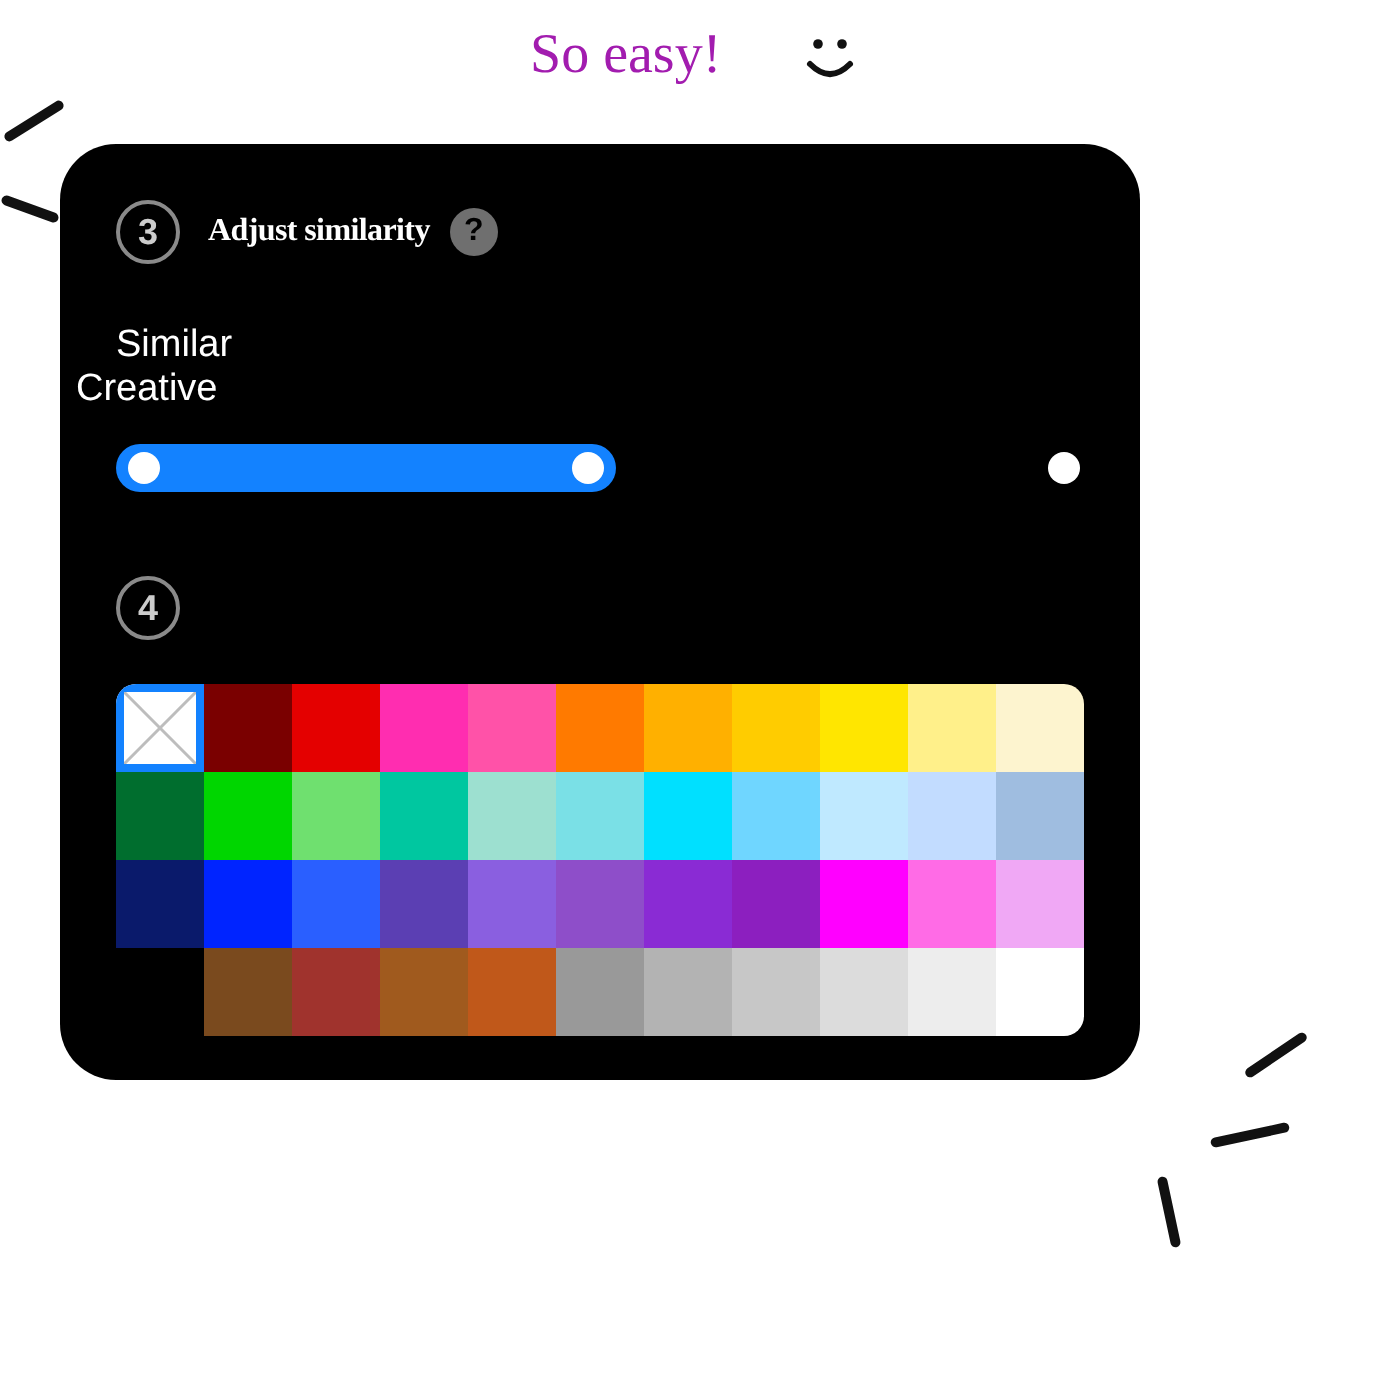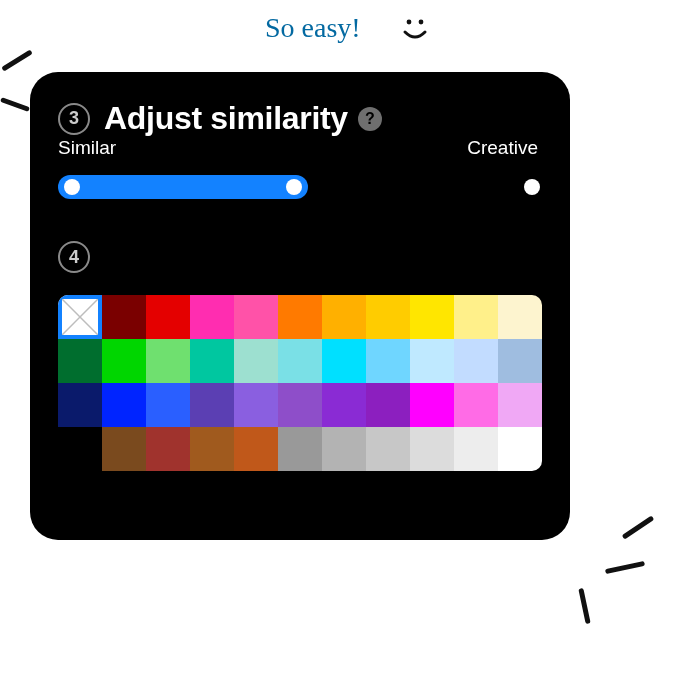--- a/index.html
+++ b/index.html
@@ -12,21 +12,21 @@
     overflow: hidden;
   }
 
   
   .annotation {
     position: absolute;
     top: 12px;
     left: 265px;
     font-family: "Comic Sans MS", "Marker Felt", cursive;
     font-size: 28px;
-    color: #0369a1;
+    color: #a21caf;
   }
   .smiley {
     position: absolute;
     top: 10px;
     left: 397px;
     width: 40px;
     height: 40px;
   }
 
   
@@ -59,44 +59,47 @@
     border: 2.5px solid #8a8a8a;
     border-radius: 50%;
     display: flex;
     align-items: center;
     justify-content: center;
     font-size: 18px;
     font-weight: 700;
     color: #ccc;
   }
   .step-title {
-    font-size: 32px;
+    font-size: 16px;
     font-weight: 800;
     letter-spacing: -0.3px;
+    font-family: Liberation Serif, serif;
   }
   .help-icon {
     width: 24px;
     height: 24px;
     border-radius: 50%;
     background: #6f6f6f;
     color: #000;
     font-size: 16px;
     font-weight: 800;
     display: flex;
     align-items: center;
     justify-content: center;
     margin-left: -4px;
   }
 
   .slider-labels {
     display: flex;
     justify-content: space-between;
+    margin-top: 30px;
     font-size: 19px;
     font-weight: 500;
     padding-right: 4px;
+    flex-direction: column;
   }
 
   .slider-wrap {
     position: relative;
     margin-top: 16px;
     height: 24px;
   }
   .slider-fill {
     position: absolute;
     left: 0;

